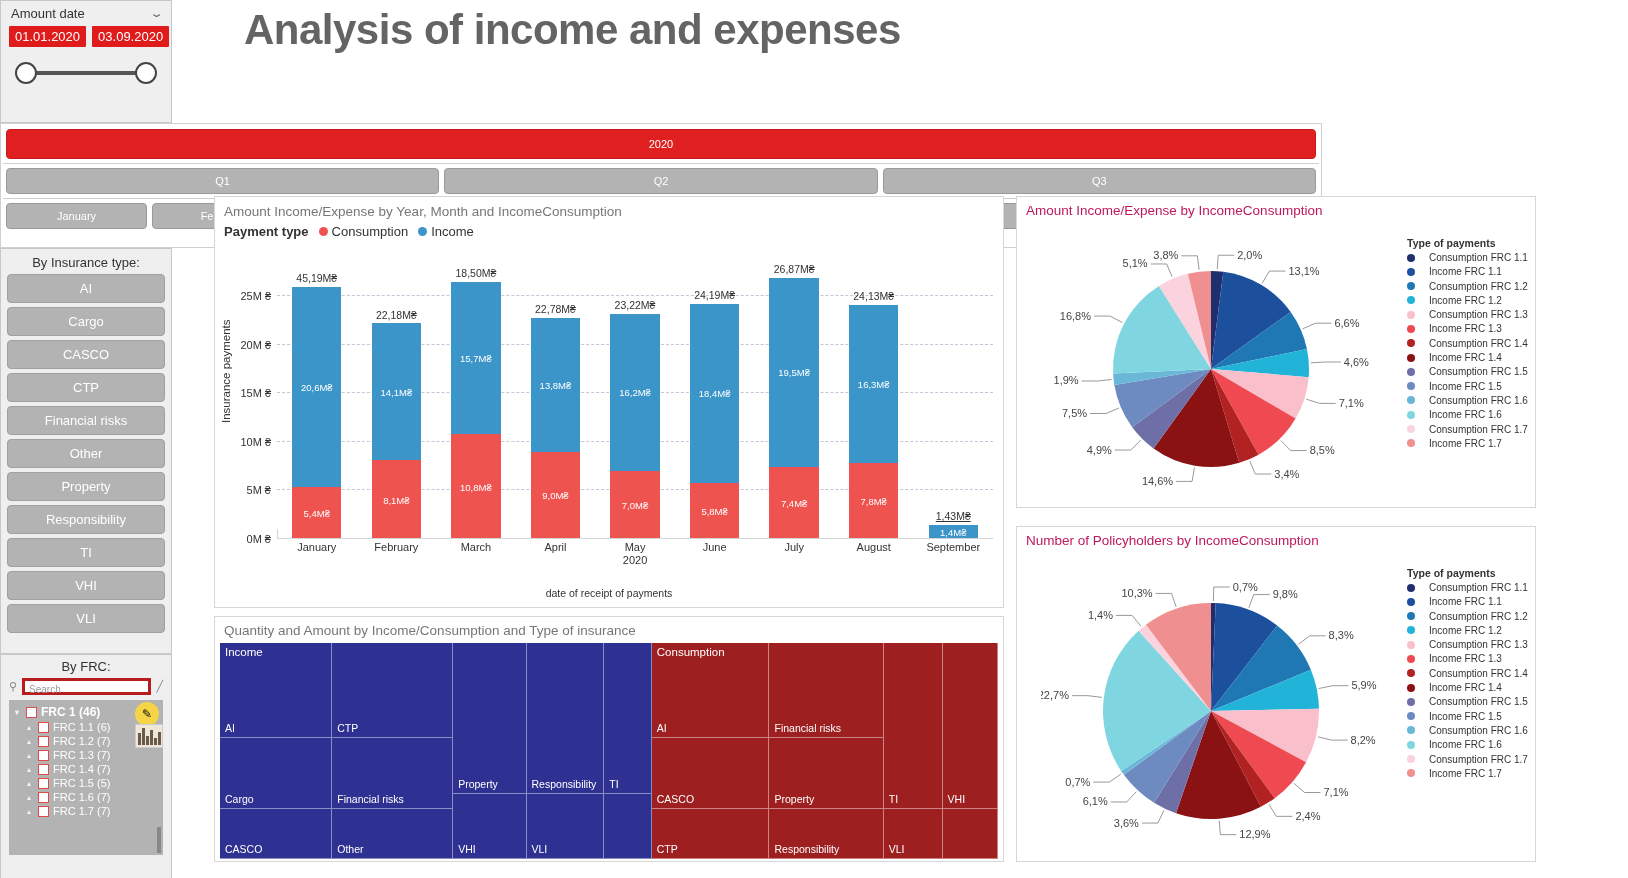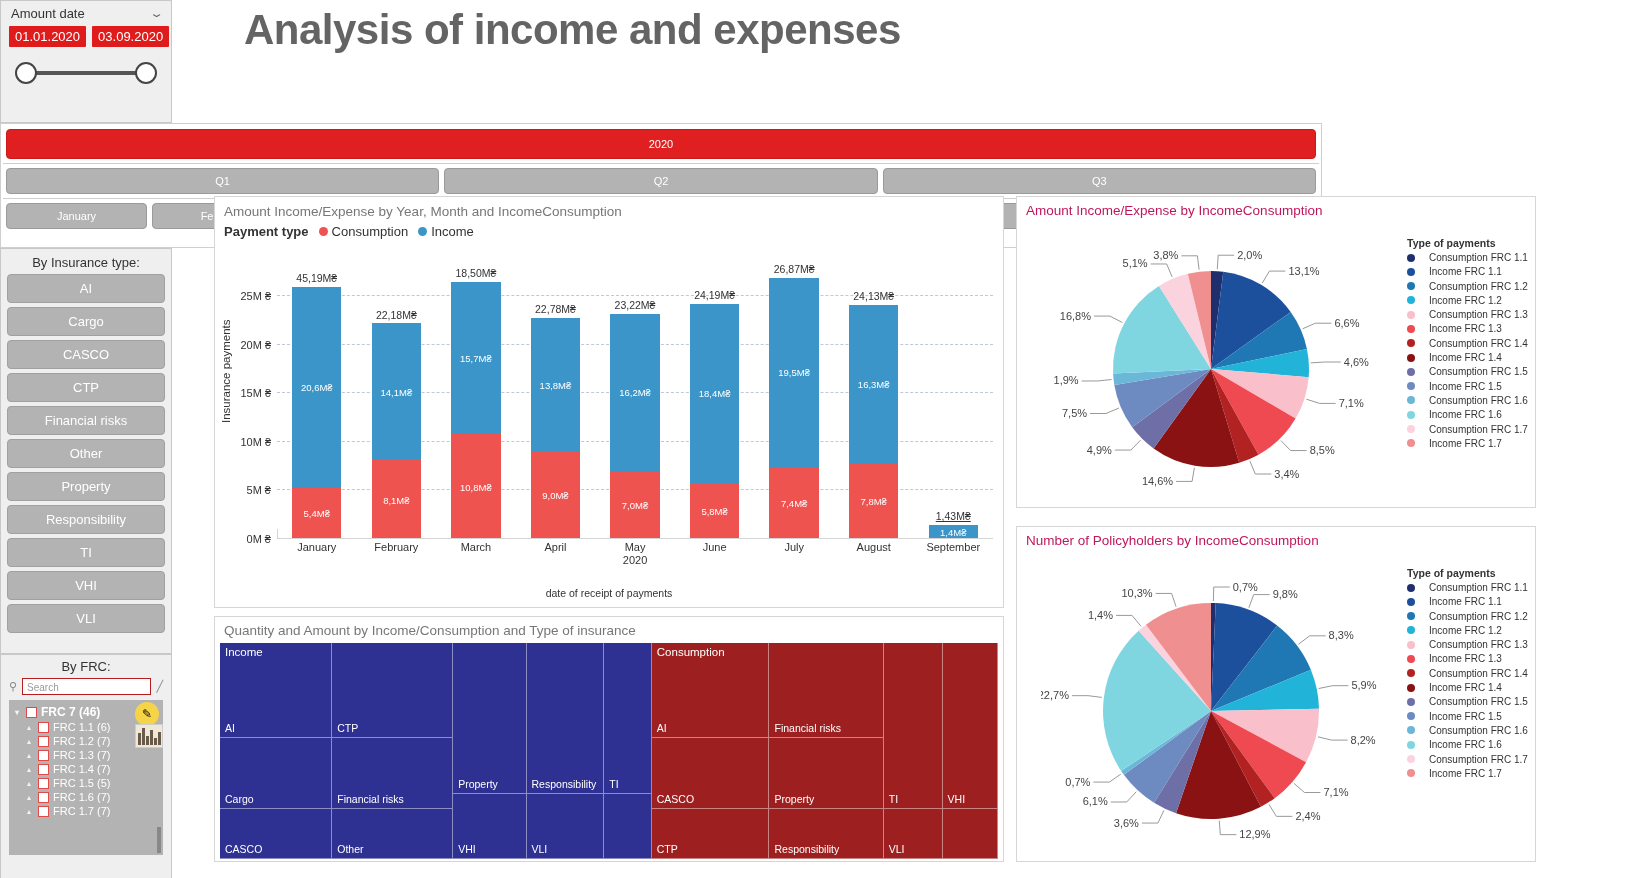--- a/index.html
+++ b/index.html
@@ -54,21 +54,21 @@
   .ins-btn {
     background:#b3b3b3; border:1px solid #a0a0a0; border-radius:4px;
     color:#fff; font-size:13px; text-align:center; padding:6px 0; margin-bottom:4px;
   }
 
   
   #frc-slicer { left:32px; top:618px; width:172px; height:240px; background:#efefef; border:1px solid #c8c8c8; }
   .frc-title { text-align:center; font-size:13px; color:#333; padding:4px 0 4px 0; }
   .frc-search { display:flex; align-items:center; gap:5px; padding:0 8px 5px 8px; }
   .frc-search .mag { font-size:11px; color:#888; }
-  .frc-input { flex:1; height:17px; background:#fff; border:1px solid #b91c1c; font-size:10px;
+  .frc-input { flex:1; height:17px; background:#fff; border:3px solid #b91c1c; font-size:10px;
     color:#9a9a9a; padding:1px 4px; line-height:15px; }
   .frc-eraser { font-size:11px; color:#888; }
   .frc-tree { background:#b3b3b3; margin:0 8px; padding:4px 3px; height:155px; position:relative; }
   .frc-item { display:flex; align-items:center; gap:4px; font-size:11px; color:#fff; padding:1px 0; }
   .frc-item.root { font-weight:bold; font-size:12px; color:#fff; }
   .frc-item .arrow { width:10px; font-size:8px; color:#f2f2f2; text-align:center; }
   .frc-cb { width:11px; height:11px; background:#fff; border:1.5px solid #e04a4a; flex:none; }
   .frc-sub { padding-left:12px; }
   .frc-pencil { position:absolute; right:4px; top:2px; width:24px; height:24px; border-radius:50%;
     background:#f5d547; display:flex; align-items:center; justify-content:center; font-size:12px; }
@@ -201,21 +201,21 @@
   <div class="frc-title">By FRC:</div>
   <div class="frc-search">
     <span class="mag">⚲</span>
     <div class="frc-input">Search</div>
     <span class="frc-eraser">╱</span>
   </div>
   <div class="frc-tree">
     <div class="frc-item root">
       <span class="arrow">▾</span>
       <span class="frc-cb"></span>
-      <span>FRC 7 (46)</span>
+      <span>FRC 1 (46)</span>
     </div>
     <div id="frc-children">
         <div class="frc-item frc-sub">
           <span class="arrow">▴</span>
           <span class="frc-cb"></span>
           <span>FRC 1.1 (6)</span>
         </div>
         <div class="frc-item frc-sub">
           <span class="arrow">▴</span>
           <span class="frc-cb"></span>

